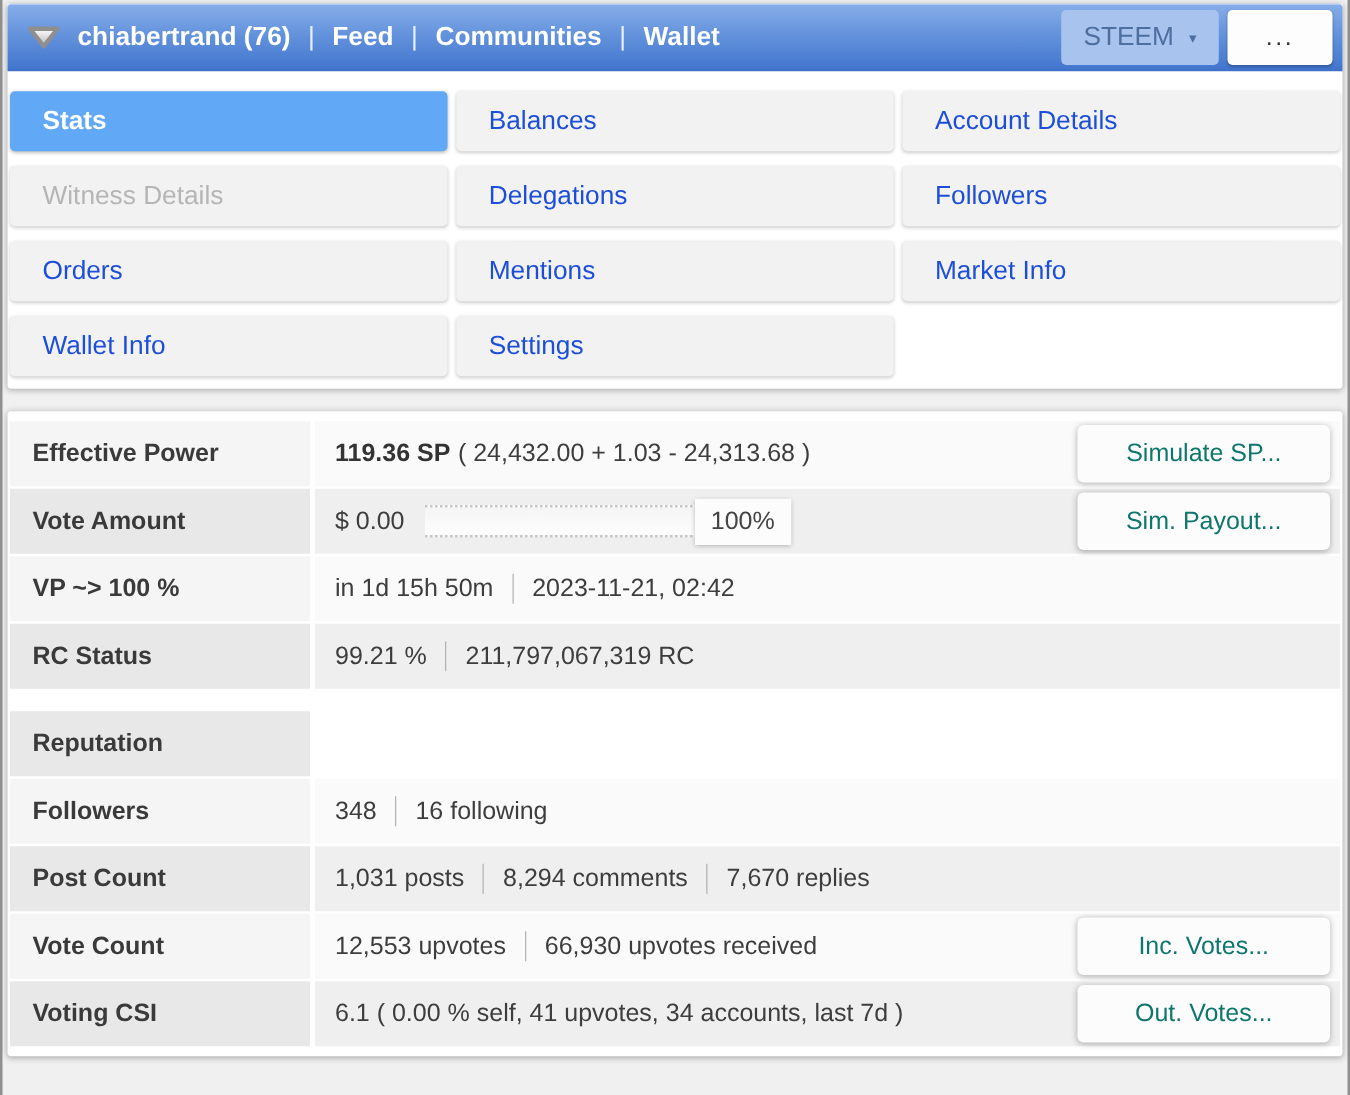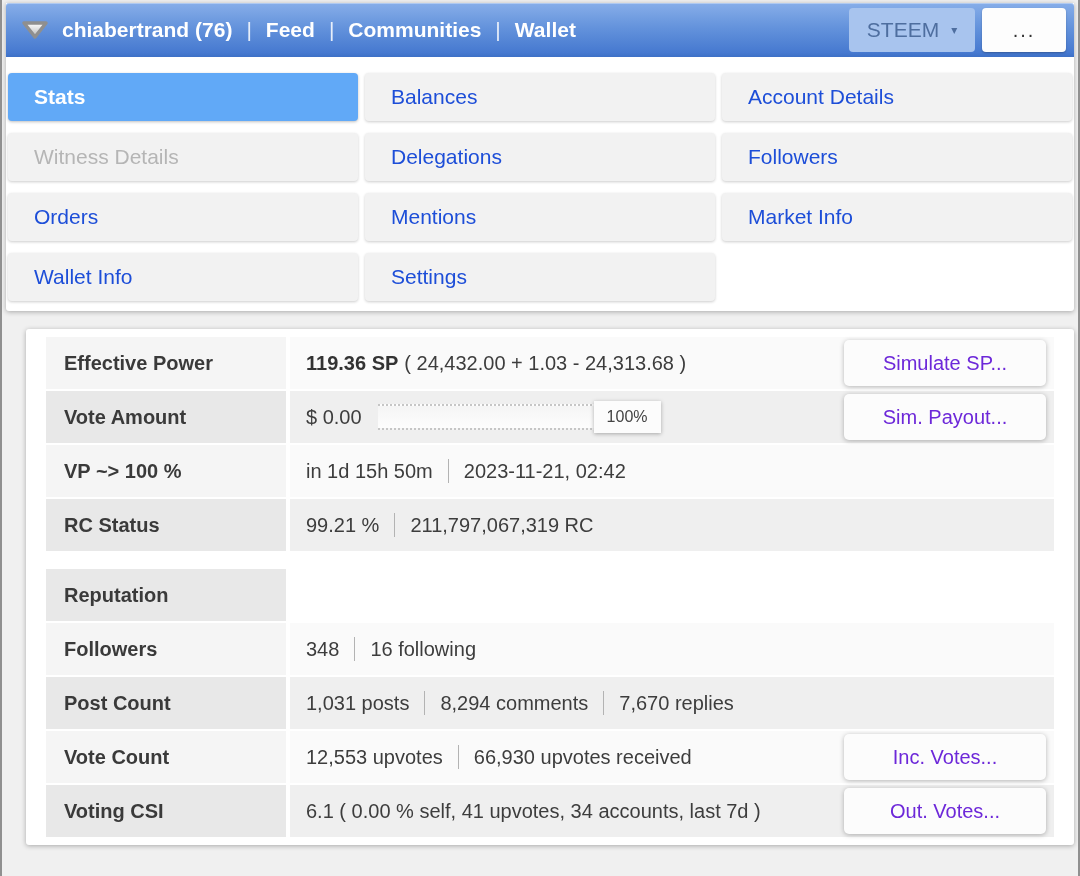--- a/index.html
+++ b/index.html
@@ -54,21 +54,21 @@
     height:48px; line-height:48px; padding-left:26px;
     background:#f2f2f2; border-radius:4px;
     box-shadow:0 1px 3px rgba(0,0,0,.20);
     font-size:21px; color:#1d4ed8; cursor:pointer;
     white-space:nowrap; overflow:hidden;
   }
   .tab[data-state="active"] { background:#61a9f7; color:#fff; font-weight:700; box-shadow:0 1px 3px rgba(0,0,0,.25); }
   .tab[data-state="disabled"] { color:#b5b5b5; }
 
   
-  .table-card { margin-top:18px; padding:8px 20px; border-radius:3px;margin-left:20px; }
+  .table-card { margin-top:18px; padding:8px 2px; border-radius:3px; }
   .row { display:flex; height:52px; margin-bottom:2px; position:relative; }
   .row:last-child { margin-bottom:0; }
   .cell { display:flex; align-items:center; }
   .cell.label {
     flex:0 0 240px; margin-right:4px; padding-left:18px;
     font-size:20px; font-weight:700; color:#3a3a3a;
   }
   .cell.value { flex:1; padding-left:16px; font-size:20px; color:#3d3d3d; white-space:nowrap; }
   .row.light .label { background:#f5f5f5; }
   .row.light .value { background:#fafafa; }
@@ -77,34 +77,34 @@
   .vsep { display:inline-block; width:1px; height:24px; background:#b3b3b3; margin:0 15px; }
   .vbold { font-weight:700; color:#333; }
   .vrest { margin-left:6px;text-align:right; }
   .rep-rest { color:#7a7a7a; }
   .group-gap { height:16px; }
 
   .row-btn {
     position:absolute; right:8px; top:50%; transform:translateY(-50%);
     width:202px; height:46px; border:none; border-radius:5px;
     background:#fcfcfc; box-shadow:0 1px 5px rgba(0,0,0,.28);
-    font-family:inherit; font-size:20px; color:#6d28d9; cursor:pointer;
+    font-family:inherit; font-size:20px; color:#0f766e; cursor:pointer;
   }
 
   .slider { display:inline-flex; align-items:center; margin-left:16px; }
   .slider-track {
     width:222px; height:26px;
     border-top:2px dotted #c6c6c6; border-bottom:2px dotted #c6c6c6;
     background:linear-gradient(#f5f5f5,#fdfdfd);
     cursor:pointer;
   }
   .slider-pct {
     margin-left:-6px; padding:7px 13px; border-radius:0;
     background:#fcfcfc; box-shadow:0 1px 4px rgba(0,0,0,.30);
-    font-size:16px; color:#444; cursor:grab;
+    font-size:20px; color:#444; cursor:grab;
   }
 </style>
 </head>
 <body>
 
 <div class="edge left"></div>
 <div class="edge right"></div>
 
 <div class="page">
 

